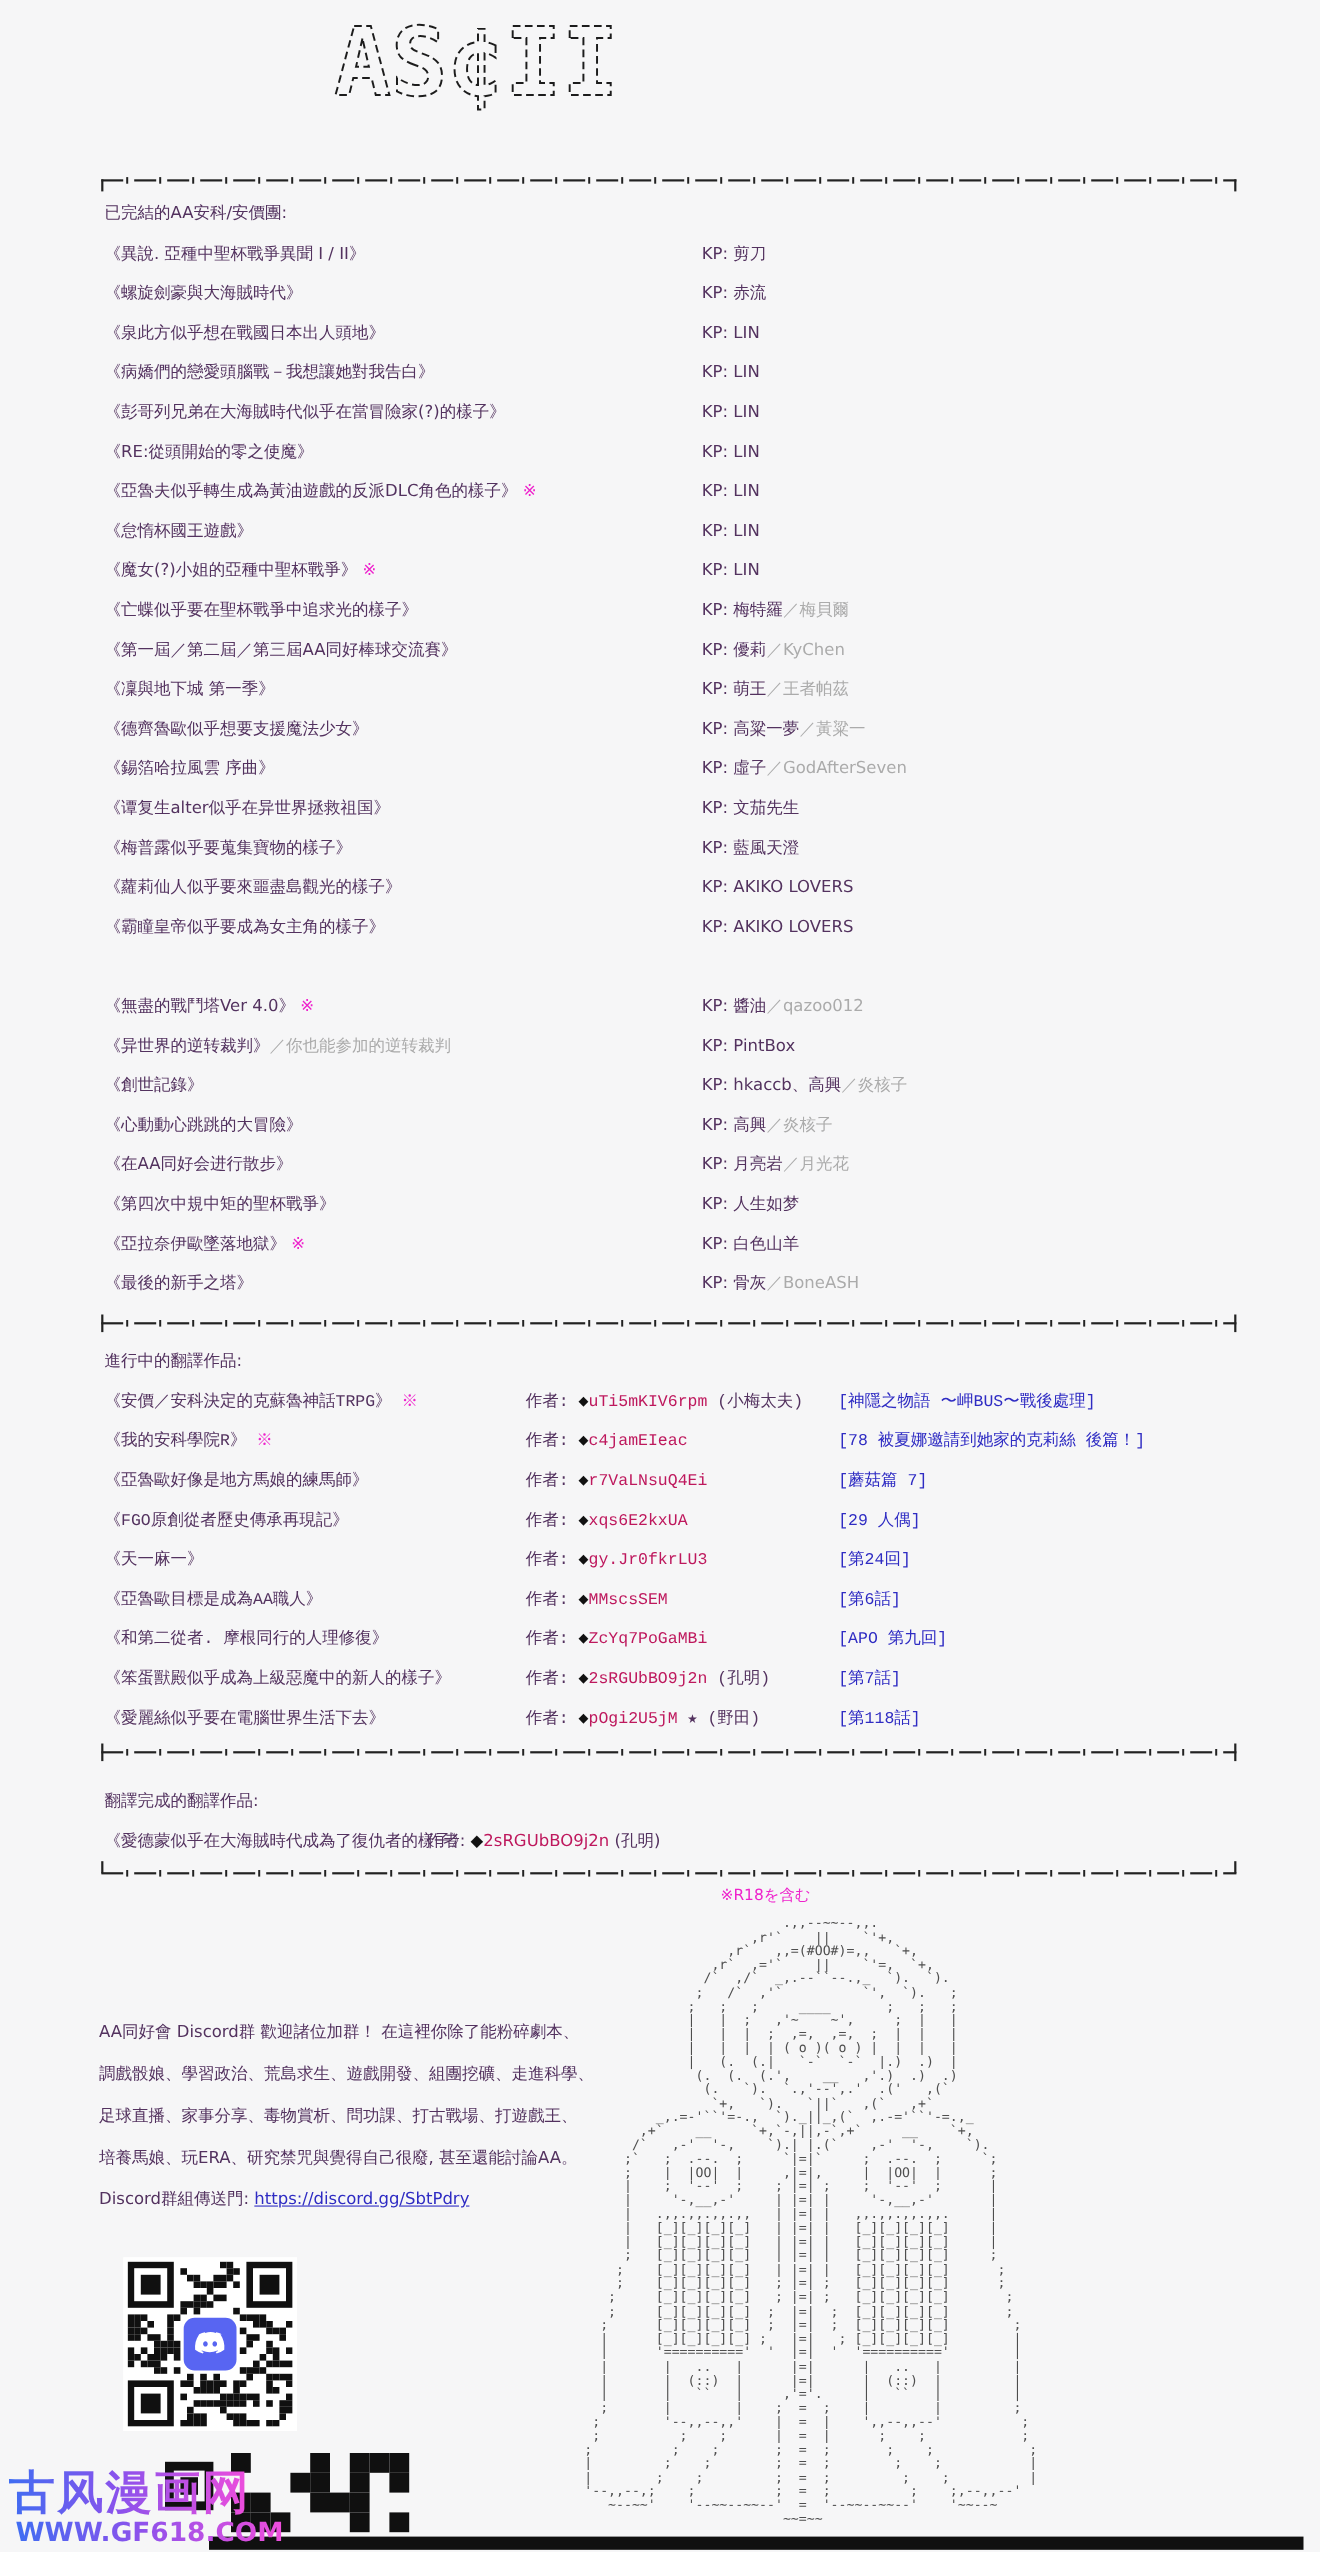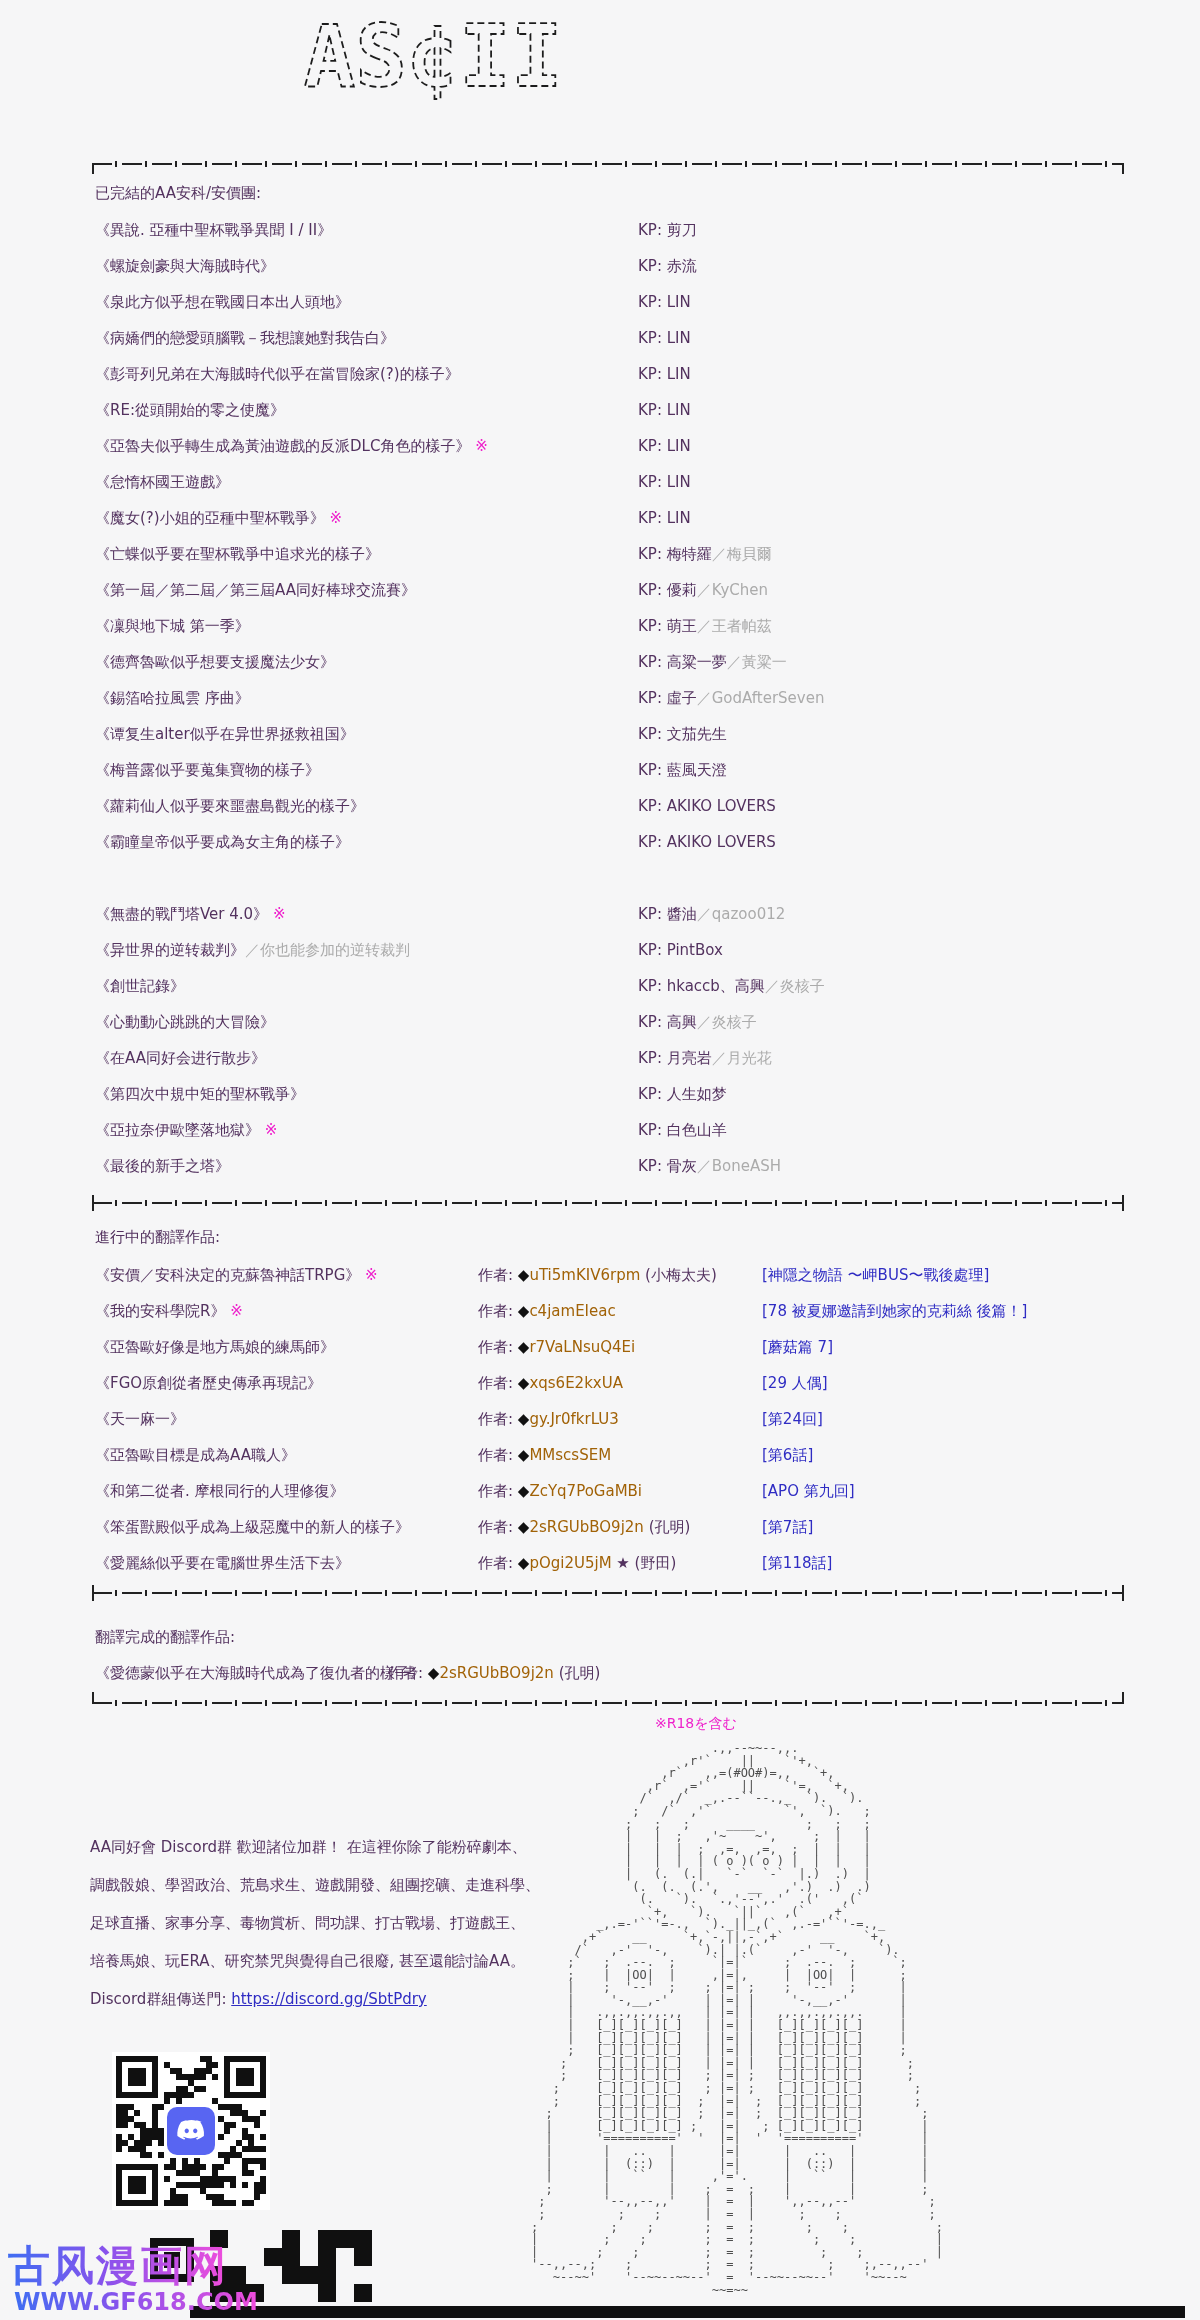--- a/index.html
+++ b/index.html
@@ -8,21 +8,21 @@
   .abs{position:absolute;}
   .lrow{position:absolute;left:0;width:1200px;height:36px;line-height:36px;white-space:nowrap;}
   .t{position:absolute;left:95px;}
   .kp{position:absolute;left:638px;}
   .auth{position:absolute;left:478px;}
   .auth2{position:absolute;left:388px;}
   .lnk{position:absolute;left:762px;color:#2f2cc3;cursor:pointer;}
   .gray{color:#ababab;}
   .mag{color:#ee22cc;}
   .diamond{color:#111;}
-  .trip{color:#a16207;}
+  .trip{color:#be185d;}
   .sec-h{position:absolute;left:95px;height:30px;line-height:30px;white-space:nowrap;}
   
   .divider{position:absolute;left:92px;width:1032px;height:16px;
     background-image:
       repeating-linear-gradient(90deg,#222 0 20px,transparent 20px 30px),
       repeating-linear-gradient(90deg,transparent 0 23px,#222 23px 25px,transparent 25px 30px);
     background-size:30px 2px,30px 6px;
     background-position:0 7px,0 5px;
     background-repeat:repeat-x,repeat-x;}
   .divider::before,.divider::after{content:"";position:absolute;width:2px;background:#222;}
@@ -172,21 +172,21 @@
         <span class="t">《亞拉奈伊歐墜落地獄》<span class="mag"> ※</span></span>
         <span class="kp">KP: 白色山羊</span>
       </div>
       <div class="lrow" style="top: 936px;">
         <span class="t">《最後的新手之塔》</span>
         <span class="kp">KP: 骨灰<span class="gray">／BoneASH</span></span>
       </div>
     </div>
 
   <div class="sec-h" style="top:1222px;">進行中的翻譯作品:</div>
-  <div class="abs" id="ongoing-rows" style="top:1257px;left:0;width:984px;height:324px;">
+  <div class="abs" id="ongoing-rows" style="top:1257px;left:0;width:984px;height:324px;font-family:Liberation Mono, monospace;">
       <div class="lrow" style="top: 0px;">
         <span class="t">《安價／安科決定的克蘇魯神話TRPG》<span class="mag"> ※</span></span>
         <span class="auth">作者: <span class="diamond">◆</span><span class="trip">uTi5mKIV6rpm</span><span> (小梅太夫)</span></span>
         <span class="lnk">[神隱之物語 〜岬BUS〜戰後處理]</span>
       </div>
       <div class="lrow" style="top: 36px;">
         <span class="t">《我的安科學院R》<span class="mag"> ※</span></span>
         <span class="auth">作者: <span class="diamond">◆</span><span class="trip">c4jamEIeac</span></span>
         <span class="lnk">[78 被夏娜邀請到她家的克莉絲 後篇！]</span>
       </div>

